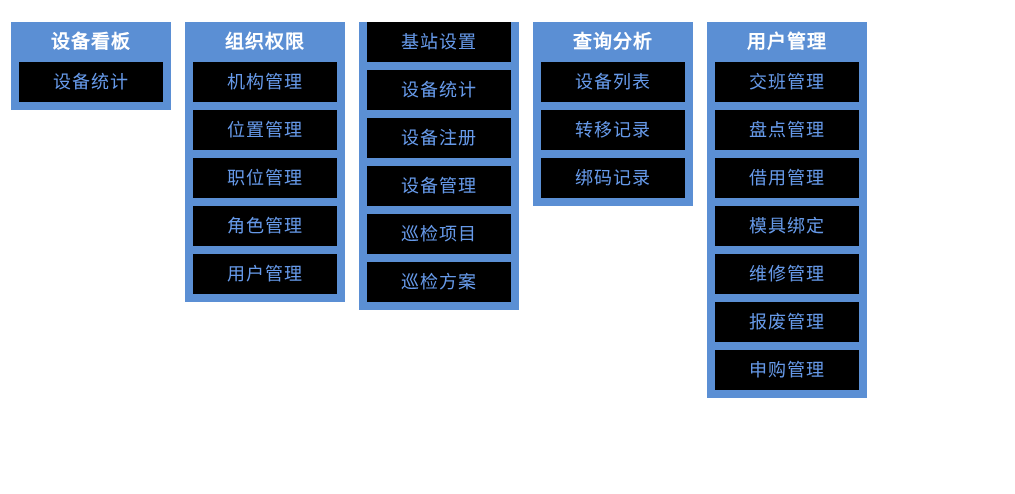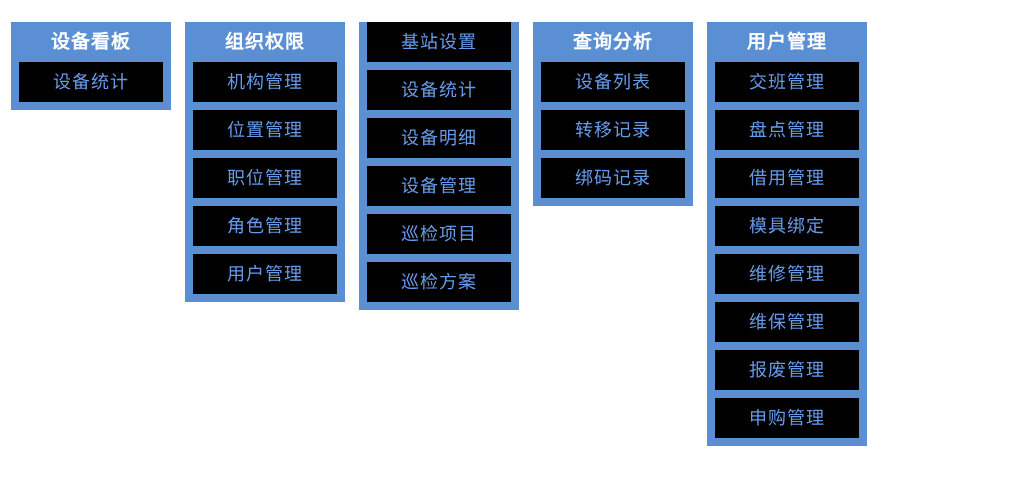--- a/index.html
+++ b/index.html
@@ -83,21 +83,21 @@
         <div class="menu-item">位置管理</div>
         <div class="menu-item">职位管理</div>
         <div class="menu-item">角色管理</div>
         <div class="menu-item">用户管理</div>
       </div>
     </div>
     <div class="menu-column">
       <div class="column-items">
         <div class="menu-item">基站设置</div>
         <div class="menu-item">设备统计</div>
-        <div class="menu-item">设备明细</div>
+        <div class="menu-item">设备注册</div>
         <div class="menu-item">设备管理</div>
         <div class="menu-item">巡检项目</div>
         <div class="menu-item">巡检方案</div>
       </div>
     </div>
     <div class="menu-column">
       <div class="column-header">查询分析</div>
       <div class="column-items">
         <div class="menu-item">设备列表</div>
         <div class="menu-item">转移记录</div>
@@ -105,18 +105,17 @@
       </div>
     </div>
     <div class="menu-column">
       <div class="column-header">用户管理</div>
       <div class="column-items">
         <div class="menu-item">交班管理</div>
         <div class="menu-item">盘点管理</div>
         <div class="menu-item">借用管理</div>
         <div class="menu-item">模具绑定</div>
         <div class="menu-item">维修管理</div>
-        <div class="menu-item">维保管理</div>
         <div class="menu-item">报废管理</div>
         <div class="menu-item">申购管理</div>
       </div>
     </div>
   </div>
 
 </body></html>

